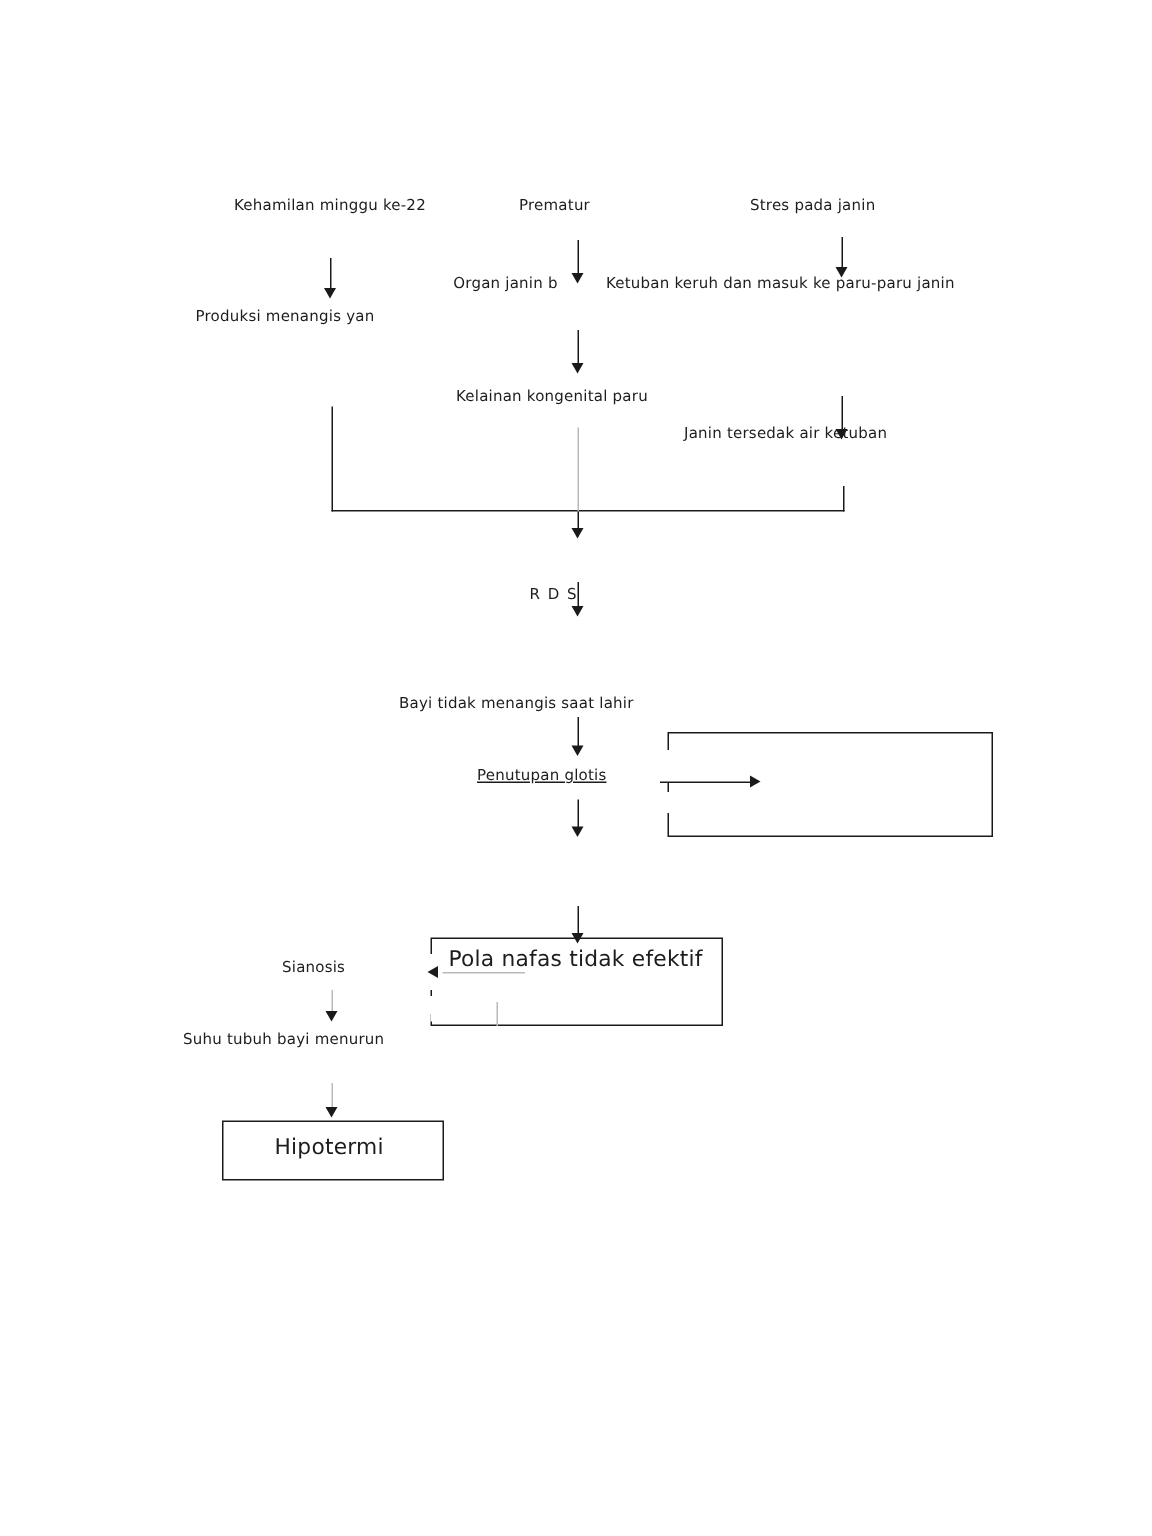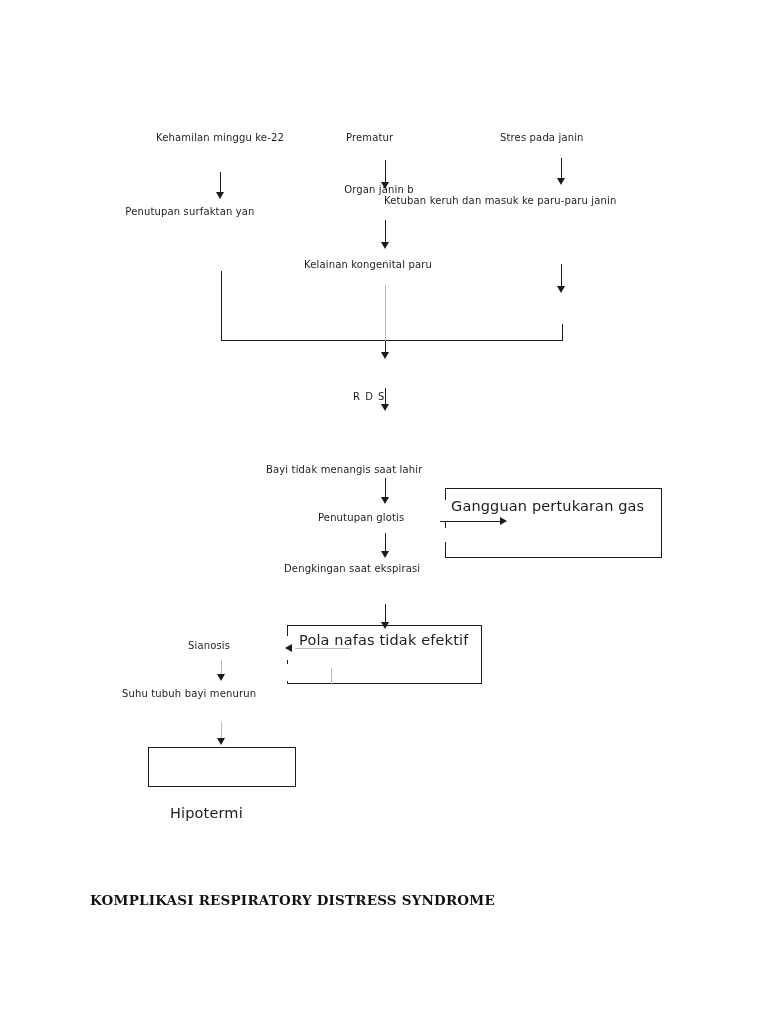--- a/index.html
+++ b/index.html
@@ -133,69 +133,68 @@
 
   <div class="vline" style="left:220px; top:172px; height:22px;"></div>
   <div class="arrow-down" style="left:216px; top:192px;"></div>
 
   <div class="vline" style="left:385px; top:160px; height:24px;"></div>
   <div class="arrow-down" style="left:381px; top:182px;"></div>
 
   <div class="vline" style="left:561px; top:158px; height:22px;"></div>
   <div class="arrow-down" style="left:557px; top:178px;"></div>
 
-  <div class="node clip" style="left:102px; top:202px; width:176px;">Penutupan surfaktan yan</div>
-
-  <div class="node clip" style="left:281px; top:180px; width:112px;margin-left:42px;">Organ janin b</div>
-
-  <div class="node" style="left:384px; top:180px;margin-top:11px;">Ketuban keruh dan masuk ke paru-paru janin</div>
+  <div class="node clip" style="left:102px; top:202px; width:176px;">Produksi menangis yan</div>
+
+  <div class="node clip" style="left:281px; top:180px; width:112px;">Organ janin b</div>
+
+  <div class="node" style="left:404px; top:180px;">Ketuban keruh dan masuk ke paru-paru janin</div>
 
   <div class="vline" style="left:385px; top:220px; height:24px;"></div>
   <div class="arrow-down" style="left:381px; top:242px;"></div>
 
   <div class="vline" style="left:561px; top:264px; height:24px;"></div>
   <div class="arrow-down" style="left:557px; top:286px;"></div>
 
   <div class="node" style="left:304px; top:255px;">Kelainan kongenital paru</div>
 
+  <div class="node" style="left:456px; top:280px;">Janin tersedak air ketuban</div>
 
   <div class="vline" style="left:221px; top:271px; height:70px;"></div>
   <div class="hline" style="left:221px; top:340px; width:342px;"></div>
   <div class="vline" style="left:562px; top:324px; height:17px;"></div>
 
   <div class="vline faint" style="left:385px; top:285px; height:56px;"></div>
   <div class="vline" style="left:385px; top:341px; height:14px;"></div>
   <div class="arrow-down" style="left:381px; top:352px;"></div>
 
   <div class="node" style="left:353px; top:362px; letter-spacing:1px;margin-top:25px;">R  D  S</div>
 
   <div class="vline" style="left:385px; top:388px; height:20px;"></div>
   <div class="arrow-down" style="left:381px; top:404px;"></div>
 
   <div class="node" style="left:266px; top:412px;margin-top:48px;">Bayi tidak menangis saat lahir</div>
 
   <div class="vline" style="left:385px; top:478px; height:22px;"></div>
   <div class="arrow-down" style="left:381px; top:497px;"></div>
 
-  <div class="node" style="left:318px; top:508px;">Penutupan glotis</div>
+  <div class="node" style="left:318px; top:508px;text-decoration:underline;">Penutupan glotis</div>
 
   <div class="rect" style="left:445px; top:488px; width:215px; height:68px;"></div>
 
   <div class="seg" style="left:443px; top:500px; width:5px; height:22px; background:#ffffff;"></div>
   <div class="seg" style="left:443px; top:528px; width:5px; height:14px; background:#ffffff;"></div>
 
-  <div class="box-label" style="left:451px; top:496px;">Gangguan pertukaran gas</div>
 
   <div class="hline" style="left:440px; top:521px; width:65px;"></div>
   <div class="arrow-right" style="left:500px; top:517px;"></div>
 
   <div class="vline" style="left:385px; top:533px; height:20px;"></div>
   <div class="arrow-down" style="left:381px; top:551px;"></div>
 
-  <div class="node" style="left:284px; top:559px;">Dengkingan saat ekspirasi</div>
 
   <div class="vline" style="left:385px; top:604px; height:20px;"></div>
   <div class="arrow-down" style="left:381px; top:622px;"></div>
 
   <div class="rect" style="left:287px; top:625px; width:193px; height:57px;"></div>
   <div class="seg" style="left:285px; top:636px; width:5px; height:24px; background:#ffffff;"></div>
   <div class="seg" style="left:285px; top:664px; width:5px; height:12px; background:#ffffff;"></div>
   <div class="seg" style="left:287px; top:670px; width:60px; height:11px; background:#ffffff;"></div>
 
   <div class="box-label" style="left:299px; top:630px;">Pola nafas tidak efektif</div>
@@ -209,17 +208,16 @@
   <div class="arrow-down" style="left:217px; top:674px;"></div>
 
   <div class="node" style="left:122px; top:684px;">Suhu tubuh bayi menurun</div>
 
   <div class="vline faint" style="left:331px; top:668px; height:16px;"></div>
 
   <div class="vline faint" style="left:221px; top:722px; height:18px;"></div>
   <div class="arrow-down" style="left:217px; top:738px;"></div>
 
   <div class="rect" style="left:148px; top:747px; width:146px; height:38px;"></div>
-  <div class="box-label" style="left:170px; top:755px; background:transparent;margin-top:48px;">Hipotermi</div>
-
-  <div class="caption" style="left:90px; top:892px;">KOMPLIKASI RESPIRATORY DISTRESS SYNDROME</div>
+  <div class="box-label" style="left:183px; top:755px; background:transparent;">Hipotermi</div>
+
 
 </div>
 
 </body></html>

